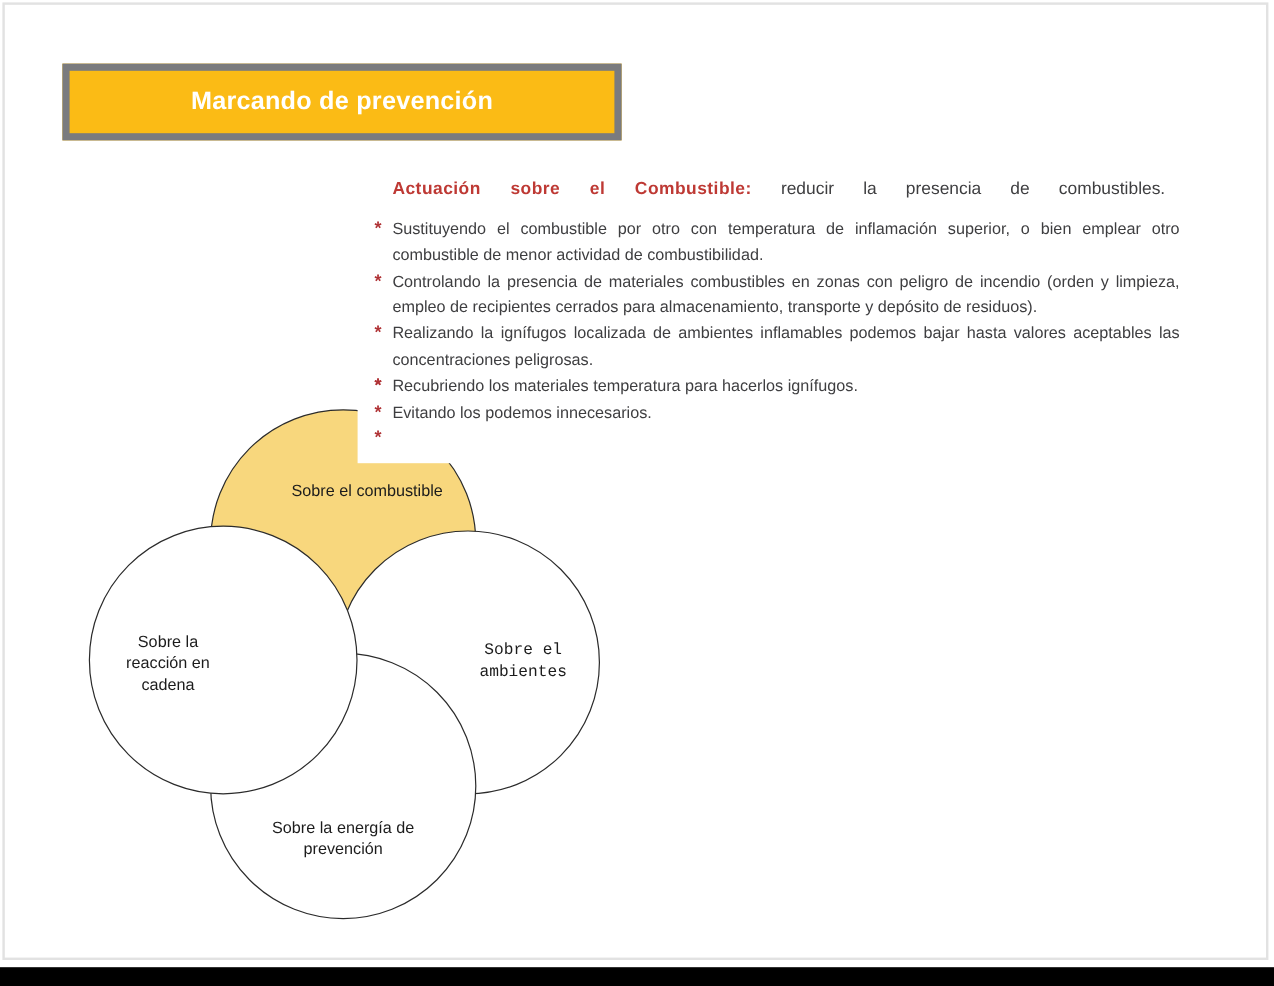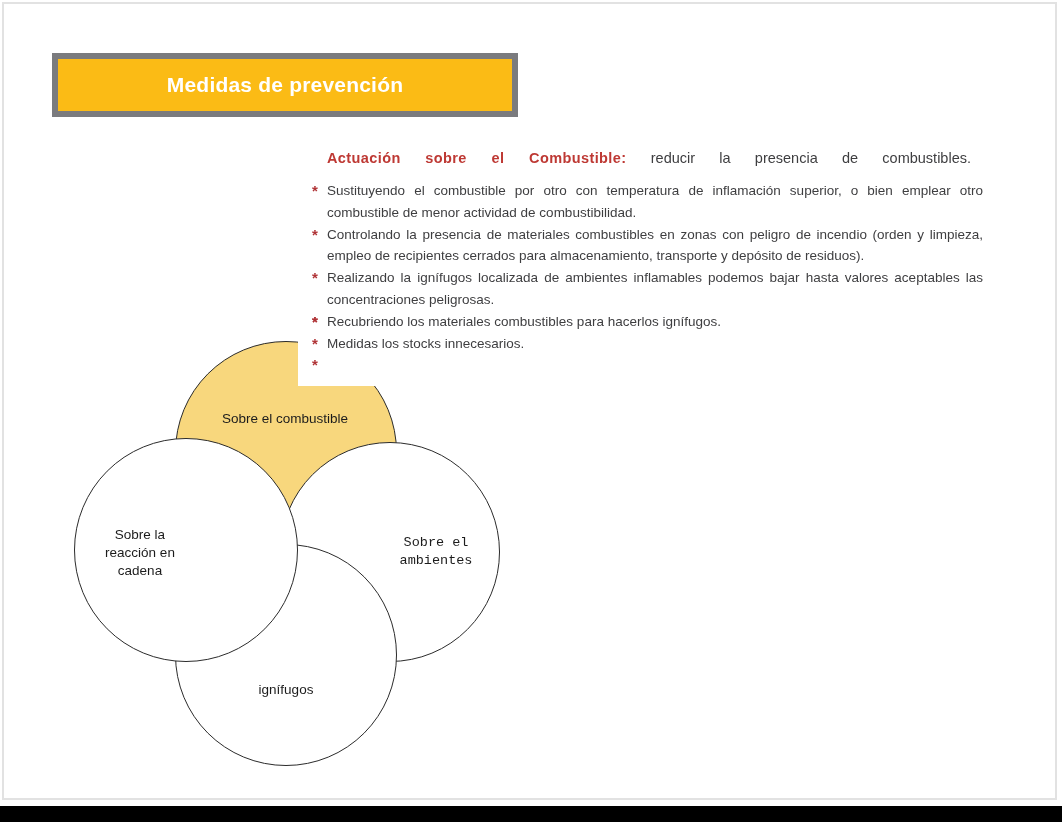--- a/index.html
+++ b/index.html
@@ -33,21 +33,21 @@
     box-sizing:border-box; background:#ffffff;
   }
   .c-top    { left:175px; top:341px; width:222px; height:222px; background:var(--circle_fill_yellow,#F8D77D); z-index:1; }
   .c-right  { left:280px; top:442px; width:220px; height:220px; z-index:2; }
   .c-bottom { left:175px; top:544px; width:222px; height:222px; z-index:3; }
   .c-left   { left:74px;  top:438px; width:224px; height:224px; z-index:4; }
   .venn-label {
     position:absolute; z-index:6; text-align:center;
     font-size:13.5px; line-height:18px; color:#1c1c1c;
   }
-  .vl-top    { left:185px; top:410px; width:200px; }
+  .vl-top    { left:185px; top:400px; width:200px;padding-left:21px; }
   .vl-left   { left:70px;  top:526px; width:140px; }
   .vl-right  { left:366px; top:534px; width:140px;font-family:Liberation Mono, monospace; }
   .vl-bottom { left:186px; top:681px; width:200px; }
   .venn-label span { display:block; }
   
   .content-panel {
     position:absolute; left:298px; top:126px; width:694px; height:260px;
     background:#ffffff; z-index:8; box-sizing:border-box;
     padding:10px 9px 0 17px;
     color:var(--body_text,#3E3E40);
@@ -78,21 +78,21 @@
     position:absolute; left:0; top:806px; width:1062px; height:16px;
     background:var(--bottom_bar,#000000); z-index:9;
   }
 </style>
 </head>
 <body>
 
 <div class="page-frame"></div>
 
 <div class="banner">
-  <span class="banner-label">Medidas de prevención</span>
+  <span class="banner-label">Marcando de prevención</span>
 </div>
 
 <div>
   <div class="circle c-top"></div>
   <div class="circle c-right"></div>
   <div class="circle c-bottom"></div>
   <div class="circle c-left"></div>
 
   <div class="venn-label vl-top">
     <span>Sobre el combustible</span>
@@ -100,21 +100,22 @@
   <div class="venn-label vl-left">
     <span>Sobre la</span>
     <span>reacción en</span>
     <span>cadena</span>
   </div>
   <div class="venn-label vl-right">
     <span>Sobre el</span>
     <span>ambientes</span>
   </div>
   <div class="venn-label vl-bottom">
-    <span>ignífugos</span>
+    <span>Sobre la energía de</span>
+    <span>prevención</span>
   </div>
 </div>
 
 <div class="content-panel">
   <p class="content-heading"><span class="h-strong">Actuación sobre el Combustible:</span> <span class="h-rest">reducir la presencia de combustibles.</span></p>
 
   <ul class="bullet-list">
     <li>
       <span class="marker">*</span>
       <span>Sustituyendo el combustible por otro con temperatura de inflamación superior, o bien emplear otro combustible de menor actividad de combustibilidad.</span>
@@ -125,25 +126,25 @@
     </li>
     <li>
       <span class="marker">*</span>
       <span>Realizando la ignífugos localizada de ambientes inflamables podemos bajar hasta valores aceptables las concentraciones peligrosas.</span>
     </li>
     <li>
       <span class="marker">*</span>
     </li>
     <li>
       <span class="marker">*</span>
-      <span>Recubriendo los materiales combustibles para hacerlos ignífugos.</span>
+      <span>Recubriendo los materiales temperatura para hacerlos ignífugos.</span>
     </li>
     <li>
       <span class="marker">*</span>
-      <span>Medidas los stocks innecesarios.</span>
+      <span>Evitando los podemos innecesarios.</span>
     </li>
     <li class="force-just">
       <span class="marker">*</span>
     </li>
   </ul>
 </div>
 
 <div class="bottom-bar"></div>
 
 </body></html>

